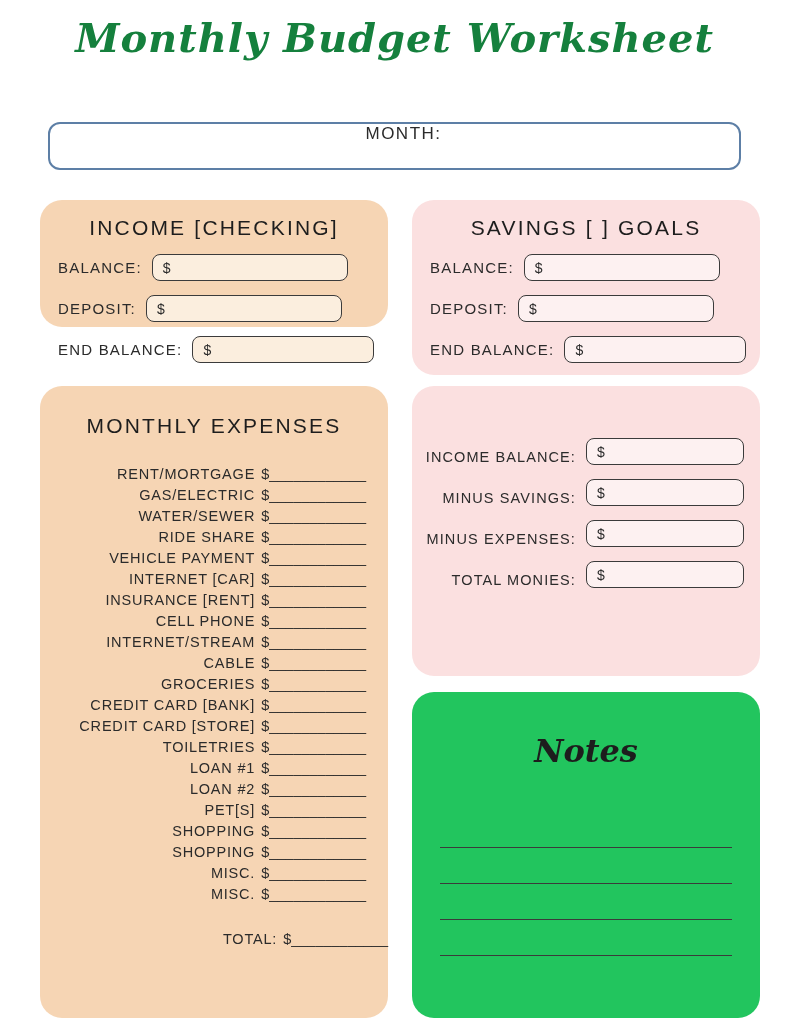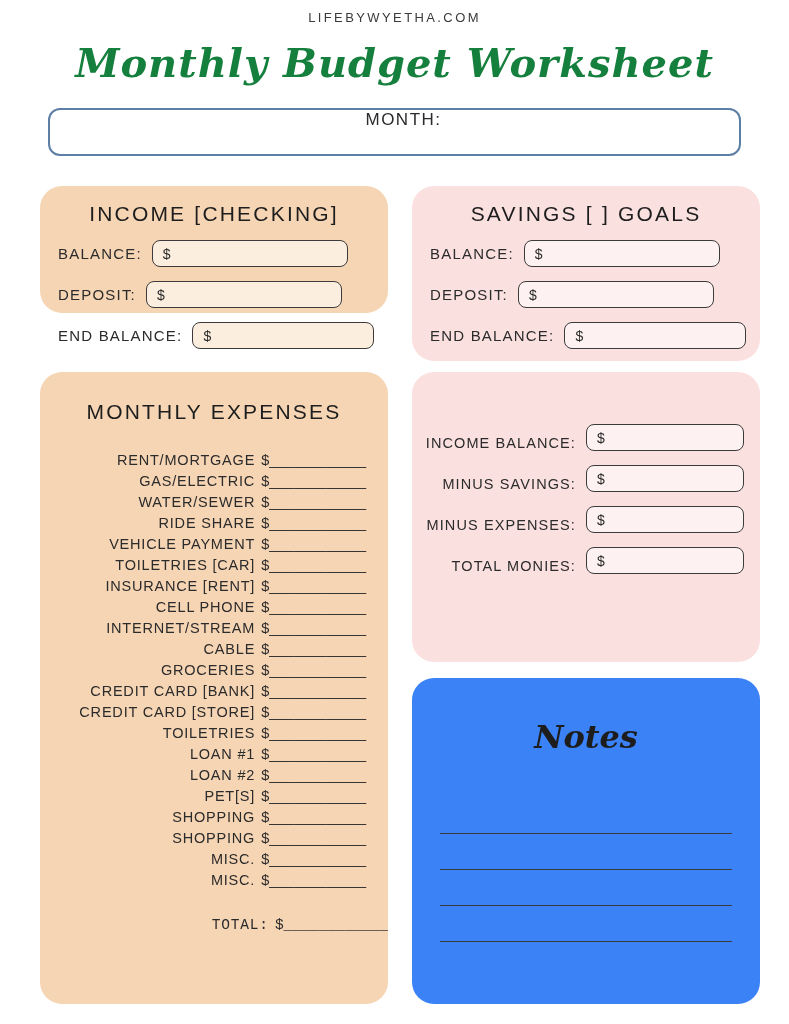--- a/index.html
+++ b/index.html
@@ -156,21 +156,20 @@
     line-height: 21px;
     white-space: nowrap;
   }
   .expense-name { }
   .expense-blank {
     margin-left: 6px;
     letter-spacing: 0px;
   }
   .expense-total-row {
     margin-top: 24px;
-    font-family: Liberation Mono, monospace;
   }
 
   
   #totals-panel {
     left: 412px;
     top: 372px;
     width: 348px;
     height: 290px;
     background: #fbe0e0;
     padding-top: 26px;
@@ -201,21 +200,21 @@
     font-size: 14px;
     box-sizing: border-box;
   }
 
   
   #notes-panel {
     left: 412px;
     top: 678px;
     width: 348px;
     height: 326px;
-    background: #3b82f6;
+    background: #22c55e;
     padding-top: 40px;
   }
   .notes-title {
     text-align: center;
     font-family: "DejaVu Serif", serif;
     font-style: italic;
     font-weight: bold;
     font-size: 32px;
     color: #1d1d1d;
   }
@@ -226,21 +225,20 @@
   .note-line {
     border-bottom: 1.6px solid #3b3b3b;
     height: 35px;
   }
 </style>
 </head>
 <body>
 
 <div class="page">
 
-  <div class="site-url">LIFEBYWYETHA.COM</div>
   <div class="main-title">Monthly Budget Worksheet</div>
 
   <div class="month-box">
     <span class="month-label">MONTH:</span>
     <span class="month-line"></span>
   </div>
 
   <div class="panel" id="income-panel">
     <div class="panel-title">INCOME [CHECKING]</div>
 
@@ -292,21 +290,21 @@
         </div>
         <div class="expense-row">
           <span class="expense-name">RIDE SHARE</span>
           <span class="expense-blank">$____________</span>
         </div>
         <div class="expense-row">
           <span class="expense-name">VEHICLE PAYMENT</span>
           <span class="expense-blank">$____________</span>
         </div>
         <div class="expense-row">
-          <span class="expense-name">TOILETRIES [CAR]</span>
+          <span class="expense-name">INTERNET [CAR]</span>
           <span class="expense-blank">$____________</span>
         </div>
         <div class="expense-row">
           <span class="expense-name">INSURANCE [RENT]</span>
           <span class="expense-blank">$____________</span>
         </div>
         <div class="expense-row">
           <span class="expense-name">CELL PHONE</span>
           <span class="expense-blank">$____________</span>
         </div>

